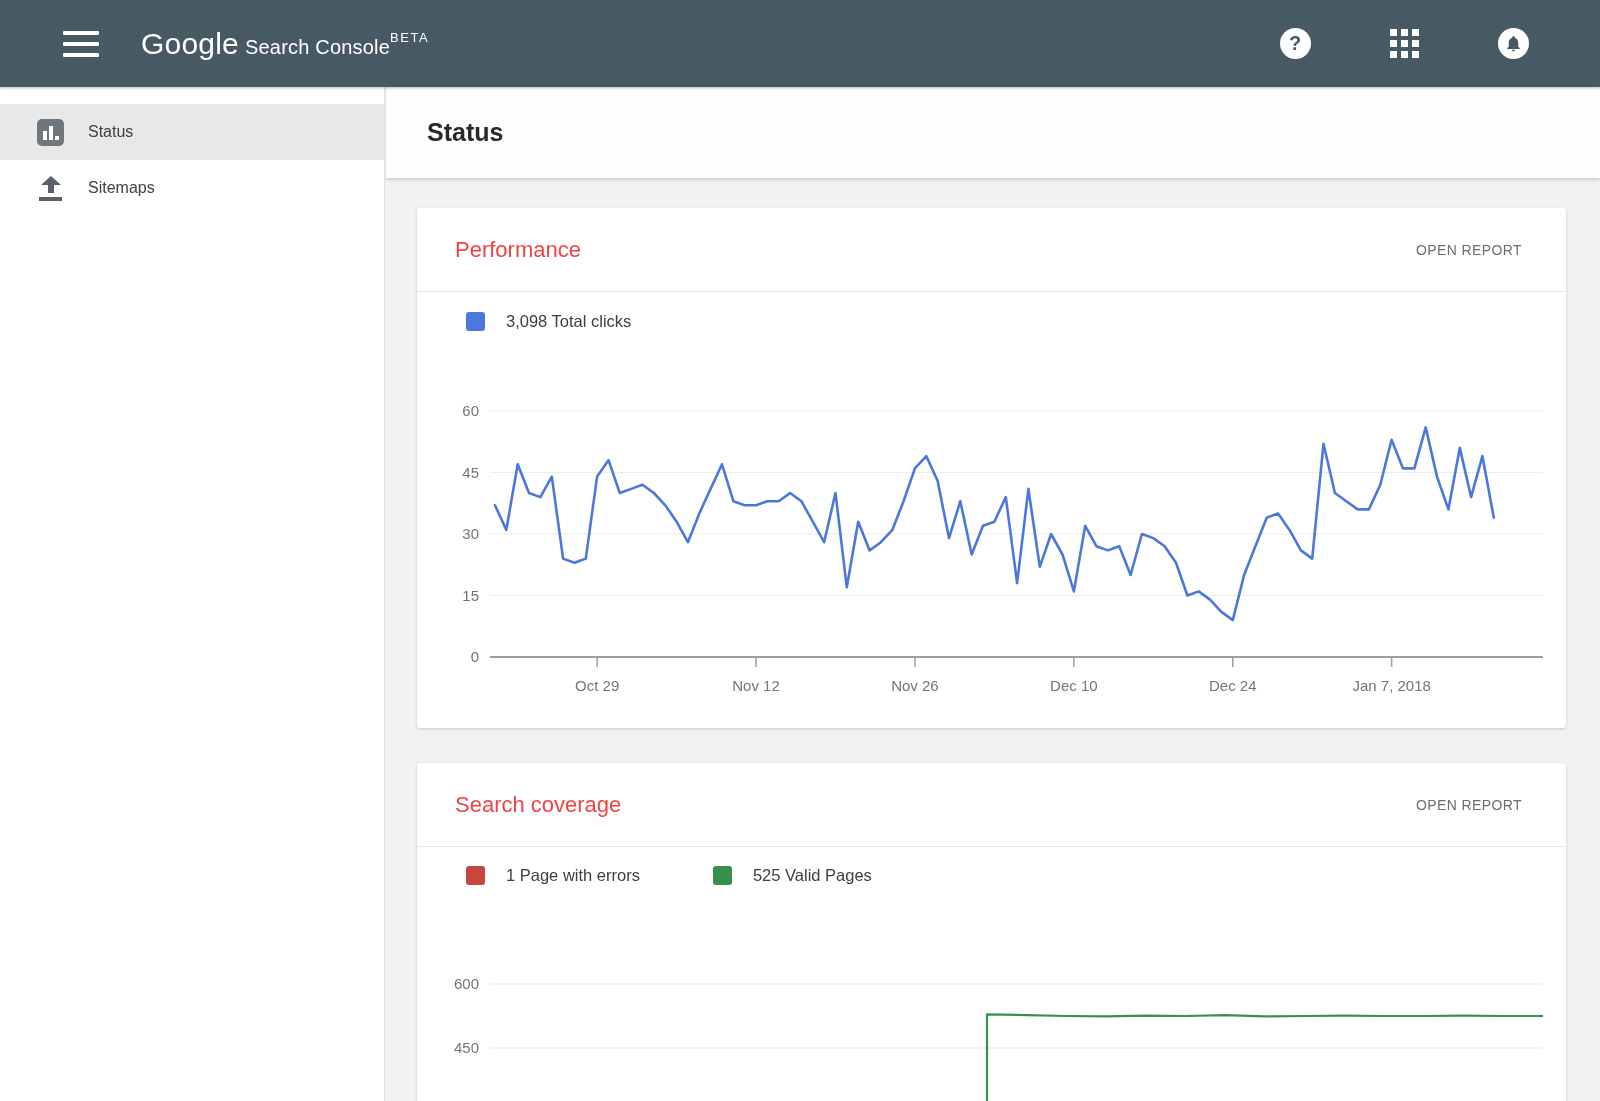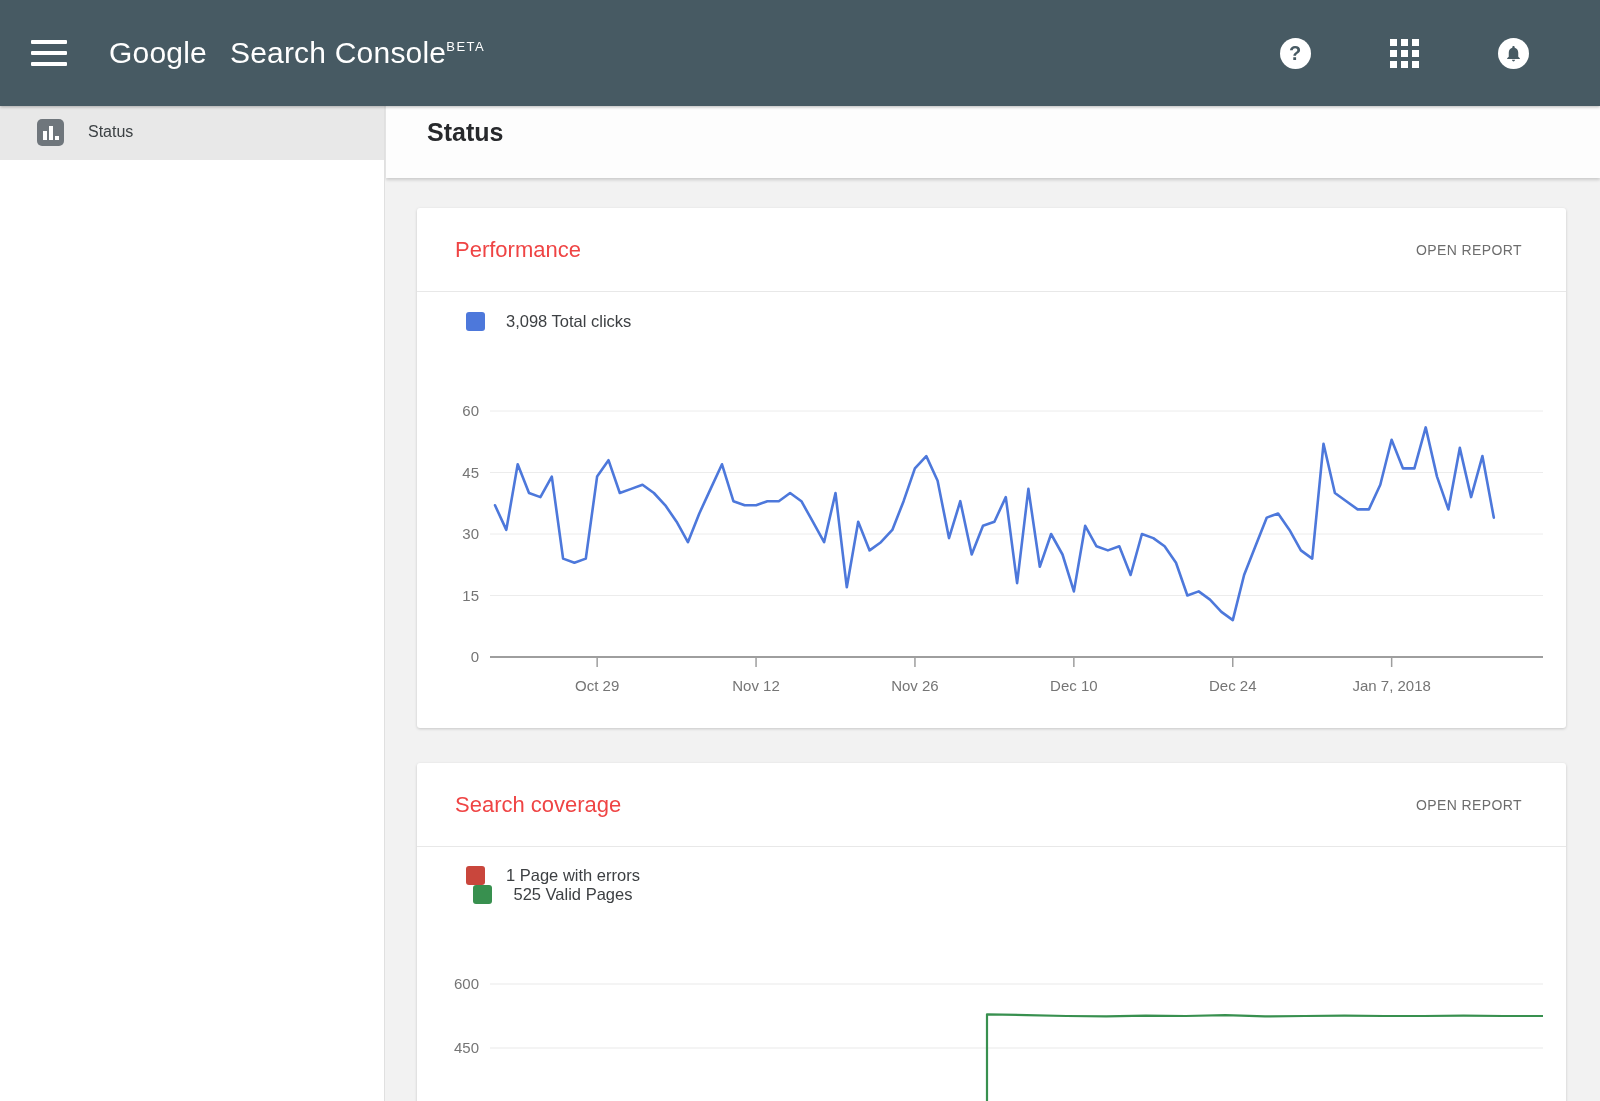--- a/index.html
+++ b/index.html
@@ -1,27 +1,27 @@
 <!DOCTYPE html>
 <html><head>
 <meta charset="utf-8">
 <style>
   * { margin:0; padding:0; box-sizing:border-box; }
   html,body { width:1600px; height:1101px; overflow:hidden; }
   body { font-family:"Liberation Sans", sans-serif; background:#f2f2f2; position:relative; }
 
   
-  .appbar { position:absolute; left:0; top:0; width:1600px; height:106px; background:#475a63;
-            display:flex; align-items:center; box-shadow:0 1px 3px rgba(0,0,0,.28); z-index:30; }
+  .appbar { position:absolute; left:0; top:0; width:1600px; height:87px; background:#475a63;
+            display:flex; align-items:center; box-shadow:0 1px 3px rgba(0,0,0,.28); z-index:30;padding-left:32px; }
   .hamburger { width:36px; height:26px; margin-left:31px; display:flex; flex-direction:column;
                justify-content:space-between; cursor:pointer; }
   .hamburger span { display:block; height:4px; background:#fff; border-radius:1px; }
   .logo { margin-left:42px; color:#fff; display:flex; align-items:baseline; white-space:nowrap; }
   .logo .g { font-size:30px; font-weight:500; letter-spacing:.2px; }
-  .logo .sc { font-size:30px; font-weight:400; margin-left:23px; letter-spacing:.2px; }
+  .logo .sc { font-size:20px; font-weight:400; margin-left:6px; letter-spacing:.2px; }
   .logo .beta { font-size:13px; letter-spacing:1.5px; position:relative; top:-12px; font-weight:400; }
   .appbar-actions { margin-left:auto; margin-right:66px; display:flex; align-items:center; gap:67px; }
   .icon-btn { width:42px; height:42px; display:flex; align-items:center; justify-content:center; cursor:pointer; }
   .help-circle { width:31px; height:31px; border-radius:50%; background:#fff; color:#475a63;
                  font-size:20px; font-weight:700; display:flex; align-items:center; justify-content:center; }
   .apps-grid { display:grid; grid-template-columns:repeat(3,7px); grid-template-rows:repeat(3,7px); gap:4px; }
   .apps-grid i { background:#fff; display:block; }
   .bell-circle { width:31px; height:31px; border-radius:50%; background:#fff;
                  display:flex; align-items:center; justify-content:center; }
 
@@ -56,21 +56,21 @@
   .card { position:absolute; left:417px; width:1149px; background:#fff; border-radius:3px;
           box-shadow:0 1px 3px rgba(0,0,0,.18); }
   .card-perf { top:208px; height:520px; }
   .card-cov  { top:763px; height:560px; }
   .card-header { height:84px; border-bottom:1px solid #e8e8e8; position:relative; }
   .card-title { position:absolute; left:38px; top:29px; font-size:22px; color:#ef4444; }
   .open-report { position:absolute; right:44px; top:34px; font-size:14px; color:#6d6d6d;
                  letter-spacing:.4px; cursor:pointer;text-align:center; }
   .legend-row { position:absolute; left:29px; display:flex; align-items:center; }
   .card-perf .legend-row { top:104px; }
-  .card-cov  .legend-row { top:103px;flex-direction:column; }
+  .card-cov  .legend-row { top:103px; }
   .legend-item { display:flex; align-items:flex-start; cursor:pointer; margin-right:53px;padding-left:20px; }
   .legend-sq { width:19px; height:19px; border-radius:3px; }
   .legend-label { margin-left:21px; font-size:16.5px; color:#3d4043; }
   .chart-svg { position:absolute; left:0; }
   #perf-svg { top:188px; }
   #cov-svg  { top:185px; }
 </style>
 </head>
 <body>
 
@@ -115,20 +115,30 @@
 <nav class="sidebar">
   <div class="nav-item selected">
     <span class="nav-icon">
       <span class="barchart-ic">
           <i class="b1"></i>
           <i class="b2"></i>
           <i class="b3"></i>
         </span>
     </span>
     <span class="nav-label">Status</span>
+  </div>
+  <div class="nav-item">
+    <span class="nav-icon">
+      <span class="upload-ic">
+          <span class="tri"></span>
+          <span class="stem"></span>
+          <span class="base"></span>
+        </span>
+    </span>
+    <span class="nav-label">Sitemaps</span>
   </div>
 </nav>
 
 <div class="page-header">
   <h1 class="page-title">Status</h1>
 </div>
 
 <section class="card card-perf">
   <div class="card-header">
     <span class="card-title">Performance</span>

